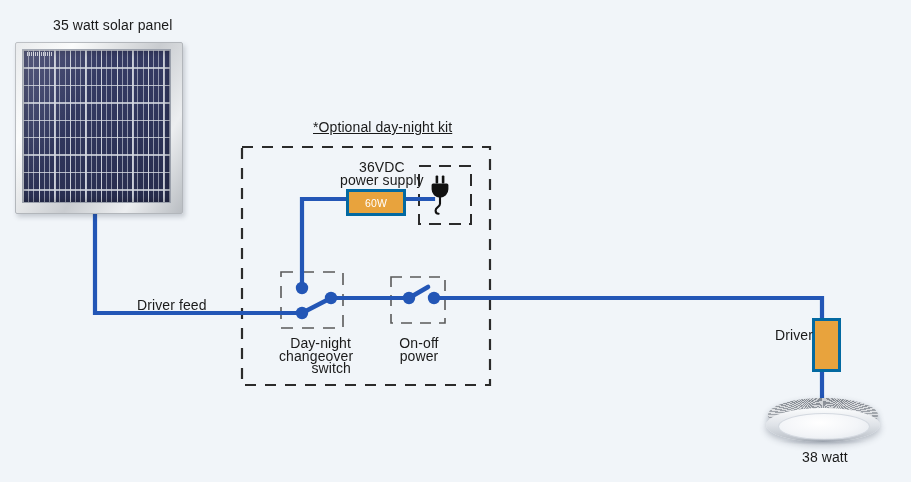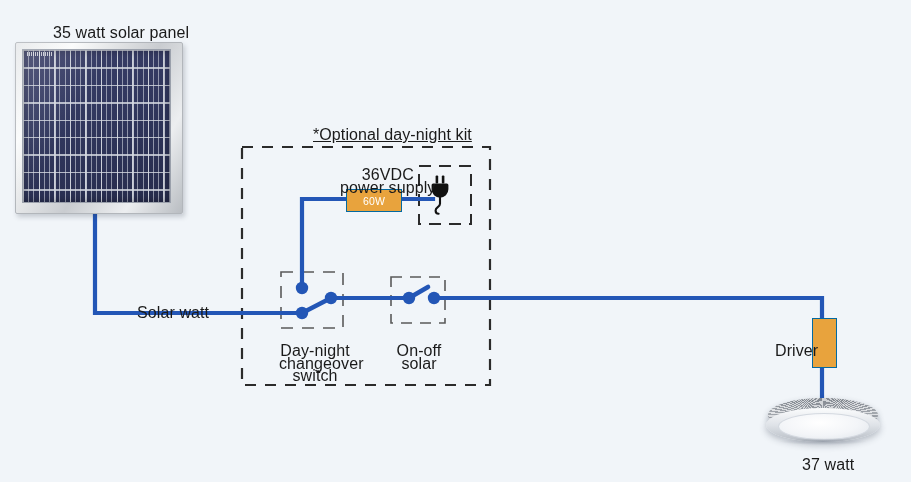--- a/index.html
+++ b/index.html
@@ -20,34 +20,33 @@
   #wiring-svg {
     position: absolute;
     left: 0;
     top: 0;
     width: 911px;
     height: 482px;
   }
   .lbl {
     position: absolute;
     color: #1a1a1a;
-    font-size: 16px;
+    font-size: 14px;
     line-height: 12.5px;
     letter-spacing: 0.1px;
     white-space: pre-line;
     text-align: center;
-    margin-top: 8px;
   }
   #label-panel      { left: 53px;  top: 19px;  }
   #label-kit        { left: 313px; top: 121px; text-decoration: underline; }
   #label-psu        { left: 340px; top: 161px; }
   #label-solarfeed  { left: 137px; top: 299px; text-align: left; }
-  #label-changeover { left: 279px; top: 337px; width: 72px; }
+  #label-changeover { left: 279px; top: 337px; width: 72px; text-align: right; }
   #label-onoff      { left: 393px; top: 337px; width: 52px; }
-  #label-driver     { left: 775px; top: 337px; text-align: center; }
+  #label-driver     { left: 775px; top: 329px; text-align: center; }
   #label-lamp       { left: 802px; top: 451px; text-align: left; }
 
   
   #solar-panel {
     position: absolute;
     left: 15px;
     top: 42px;
     width: 168px;
     height: 172px;
   }
@@ -86,21 +85,21 @@
     position: absolute;
     inset: 0;
     background: linear-gradient(118deg, rgba(255,255,255,.16) 0%, rgba(255,255,255,0) 38%);
     pointer-events: none;
   }
 
   
   .orange-box {
     position: absolute;
     background: #e8a33d;
-    border: 1px solid #0369a1;
+    border: 3px solid #0369a1;
   }
   #psu-box {
     left: 346px; top: 189px;
     width: 54px; height: 21px;
     display: flex; align-items: center; justify-content: center;
   }
   #psu-box span {
     color: #ffffff;
     font-size: 10.5px;
     letter-spacing: .2px;
@@ -222,22 +221,22 @@
     <div id="dl-heatsink"></div>
     <div id="dl-rim"></div>
     <div id="dl-diffuser"></div>
     <div id="dl-shadow"></div>
   </div>
 
   <div class="lbl" id="label-panel">35 watt solar panel</div>
   <div class="lbl" id="label-kit">*Optional day-night kit</div>
   <div class="lbl" id="label-psu">36VDC
 power supply</div>
-  <div class="lbl" id="label-solarfeed">Solar watt</div>
+  <div class="lbl" id="label-solarfeed">Driver feed</div>
   <div class="lbl" id="label-changeover">Day-night
 changeover
 switch</div>
   <div class="lbl" id="label-onoff">On-off
-solar</div>
+power</div>
   <div class="lbl" id="label-driver">Driver</div>
-  <div class="lbl" id="label-lamp">37 watt</div>
+  <div class="lbl" id="label-lamp">38 watt</div>
 
 </div>
 
 </body></html>

